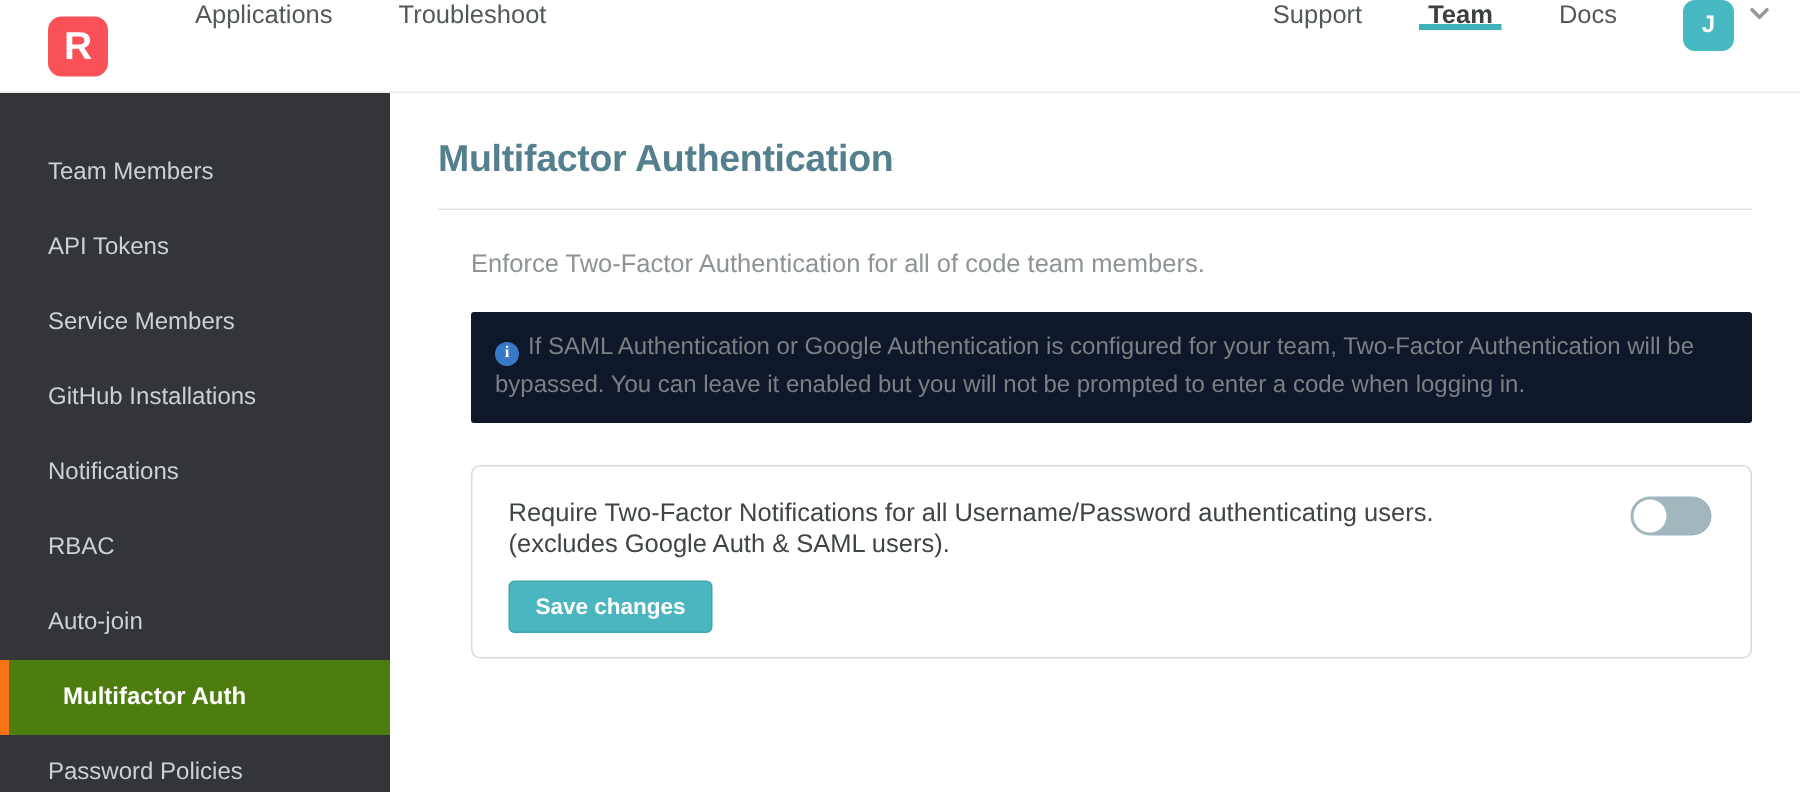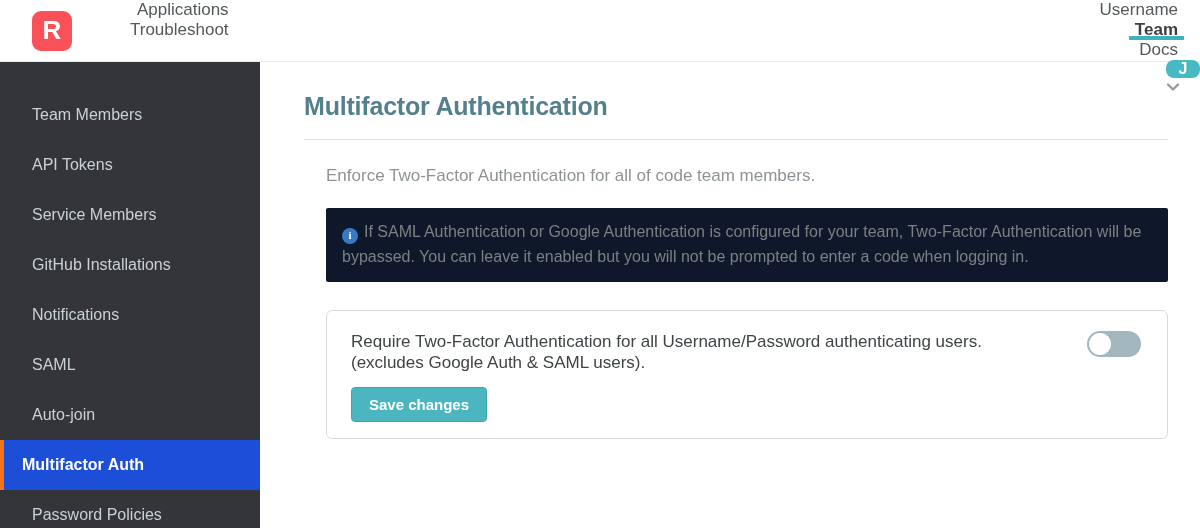--- a/index.html
+++ b/index.html
@@ -6,44 +6,44 @@
   html,body { width:1200px; height:528px; overflow:hidden; background:#fff;
               font-family:"Liberation Sans", sans-serif; }
 
   
   .navbar { position:absolute; top:0; left:0; width:1200px; height:62px;
             background:#fff; border-bottom:1px solid #e9ebec; display:flex;
             align-items:center; z-index:20; }
   .logo { width:40px; height:40px; margin-left:32px; background:#fa5158;
           border-radius:9px; color:#fff; font-weight:bold; font-size:26px;
           display:flex; align-items:center; justify-content:center; cursor:pointer; }
-  .nav-group { display:flex; height:62px; align-items:flex-end;flex-direction:column; }
+  .nav-group { display:flex; height:62px; align-items:flex-start; }
   .nav-left { margin-left:36px; }
   .nav-right { margin-left:auto; }
   .nav-item { display:flex; align-items:center; padding:0 22px; font-size:17px;
               color:#53585b; cursor:pointer; position:relative; white-space:nowrap; }
   .nav-item.active { color:#3c4043; font-weight:bold; }
   .nav-item.active::after { content:""; position:absolute; left:16px; right:16px;
               bottom:0; height:4px; background:#3eb2bb; }
   .avatar { width:34px; height:34px; border-radius:8px; background:#47b9c2;
             color:#fff; font-weight:bold; font-size:16px; display:flex;
             align-items:center; justify-content:center; margin-left:22px; cursor:pointer; }
   .caret { margin:0 18px 0 8px; display:flex; align-items:center; cursor:pointer; }
 
   
   .sidebar { position:absolute; top:62px; left:0; bottom:0; width:290px;
              background:#333538; padding-top:28px; overflow:hidden; }
   .side-item { height:50px; display:flex; align-items:center; padding-left:32px;
                color:#c9d2d4; font-size:16px; cursor:pointer; }
-  .side-item.active { background:#1d4ed8; border-left:4px solid #f97316;
-               padding-left:18px; color:#ffffff; font-weight:bold; }
+  .side-item.active { background:#4d7c0f; border-left:6px solid #f97316;
+               padding-left:36px; color:#ffffff; font-weight:bold; }
 
   
   .main { position:absolute; top:62px; left:260px; right:0; bottom:0;
-          background:#fff; padding:30px 32px 0 44px; }
+          background:#fff; padding:30px 32px 0 32px; }
   h1.page-title { font-size:25px; font-weight:bold; color:#54808e;
           letter-spacing:-0.2px; }
   .rule { border:none; border-top:1px solid #dfe5e7; margin-top:18px; }
   .section { margin-left:22px; }
   .intro { margin-top:26px; color:#8d9396; font-size:17px; }
   .info-box { margin-top:22px; background:#0f172a; border-radius:2px;
               padding:12px 16px; color:#7a8083; font-size:16px; line-height:1.55; }
   .info-icon { display:inline-flex; width:16px; height:16px; border-radius:50%;
                background:#3779c6; color:#fff; font-size:11px; font-weight:bold;
                align-items:center; justify-content:center; vertical-align:-2px;
@@ -68,60 +68,60 @@
   <div class="logo">
     <span>R</span>
   </div>
 
   <nav class="nav-group nav-left">
     <div class="nav-item">Applications</div>
     <div class="nav-item">Troubleshoot</div>
   </nav>
 
   <nav class="nav-group nav-right">
-    <div class="nav-item">Username</div>
+    <div class="nav-item">Support</div>
     <div class="nav-item active">Team</div>
     <div class="nav-item">Docs</div>
     <div class="avatar">
       <span>J</span>
     </div>
     <span class="caret">
       <svg width="18" height="18" viewBox="0 0 18 18">
         <path d="M4 6.5 L9 11.5 L14 6.5" fill="none" stroke="#97999b" stroke-width="2.4" stroke-linecap="round" stroke-linejoin="round"></path>
       </svg>
     </span>
   </nav>
 </header>
 
 <aside class="sidebar">
   <div class="side-item">Team Members</div>
   <div class="side-item">API Tokens</div>
   <div class="side-item">Service Members</div>
   <div class="side-item">GitHub Installations</div>
   <div class="side-item">Notifications</div>
-  <div class="side-item">SAML</div>
+  <div class="side-item">RBAC</div>
   <div class="side-item">Auto-join</div>
   <div class="side-item active">Multifactor Auth</div>
   <div class="side-item">Password Policies</div>
 </aside>
 
 <main class="main">
   <h1 class="page-title">Multifactor Authentication</h1>
   <hr class="rule">
 
   <div class="section">
     <p class="intro">Enforce Two-Factor Authentication for all of code team members.</p>
 
     <div class="info-box">
       <span class="info-icon">i</span><span>If SAML Authentication or Google Authentication is configured for your team, Two-Factor Authentication will be bypassed. You can leave it enabled but you will not be prompted to enter a code when logging in.</span>
     </div>
 
     <div class="card">
       <div class="card-text">
-        <div>Require Two-Factor Authentication for all Username/Password authenticating users.</div>
+        <div>Require Two-Factor Notifications for all Username/Password authenticating users.</div>
         <div>(excludes Google Auth &amp; SAML users).</div>
       </div>
       <div class="toggle" role="switch" aria-checked="false">
         <div class="knob"></div>
       </div>
       <button class="save-btn">Save changes</button>
     </div>
   </div>
 </main>
 

